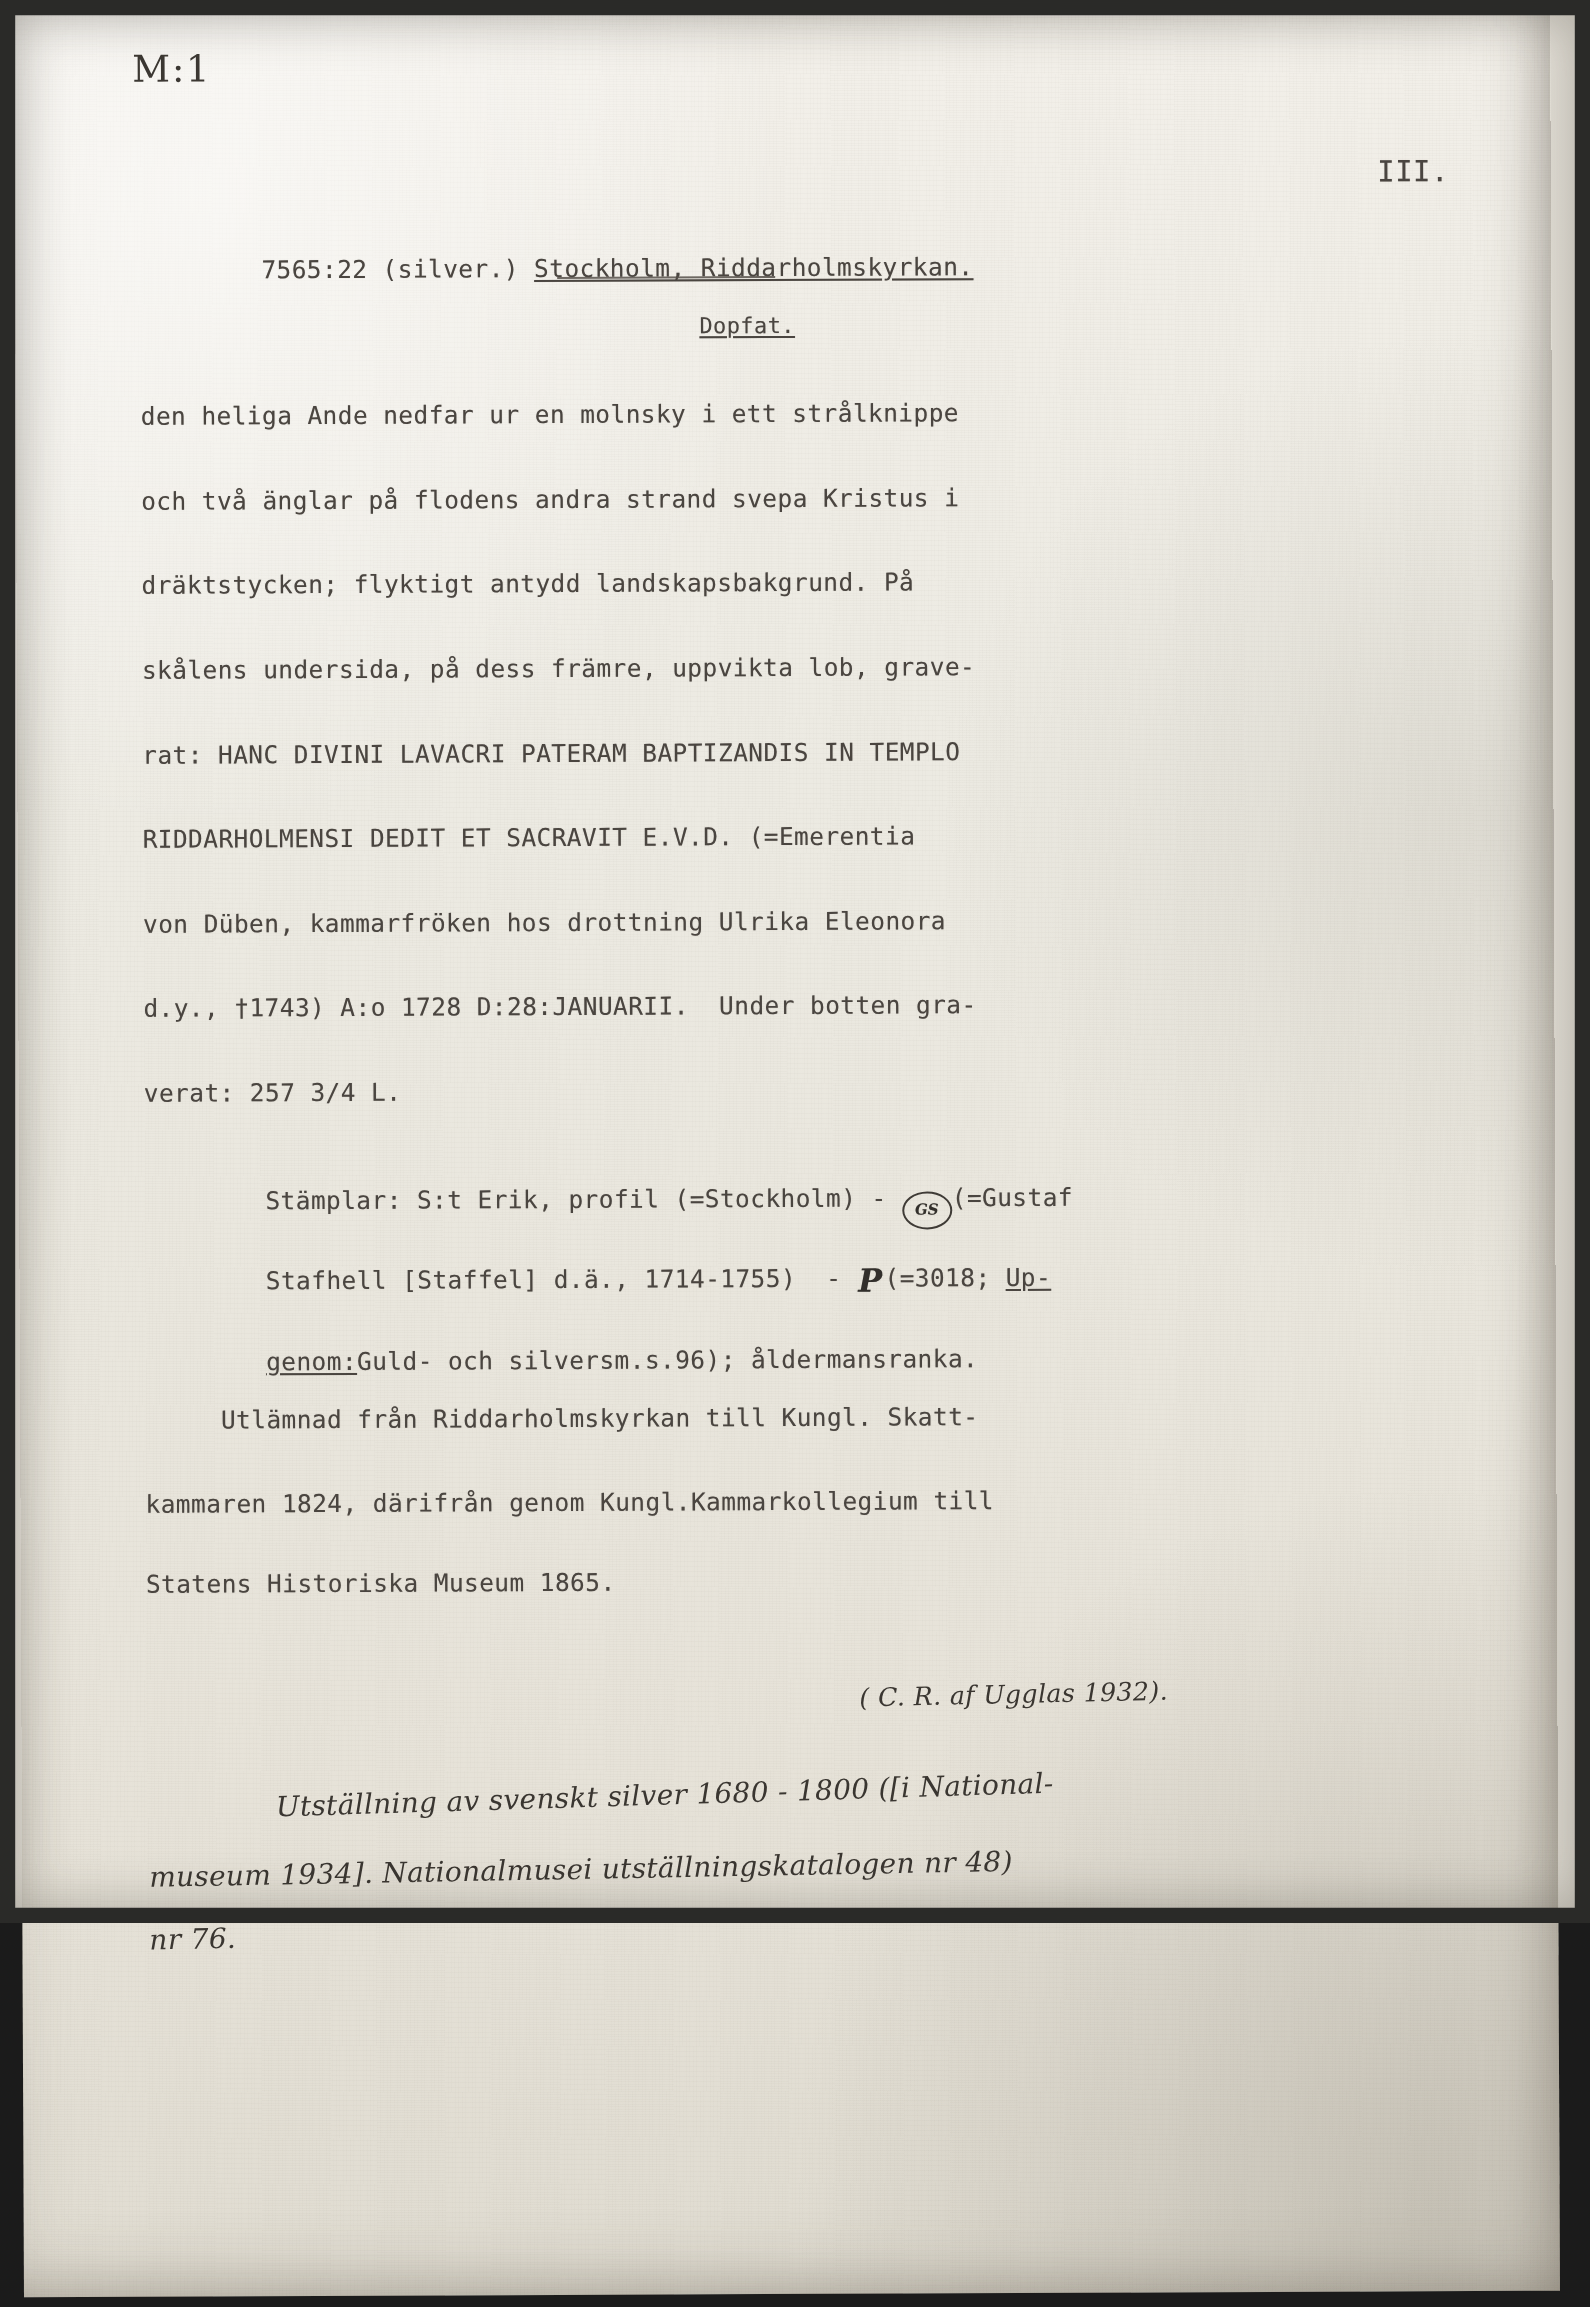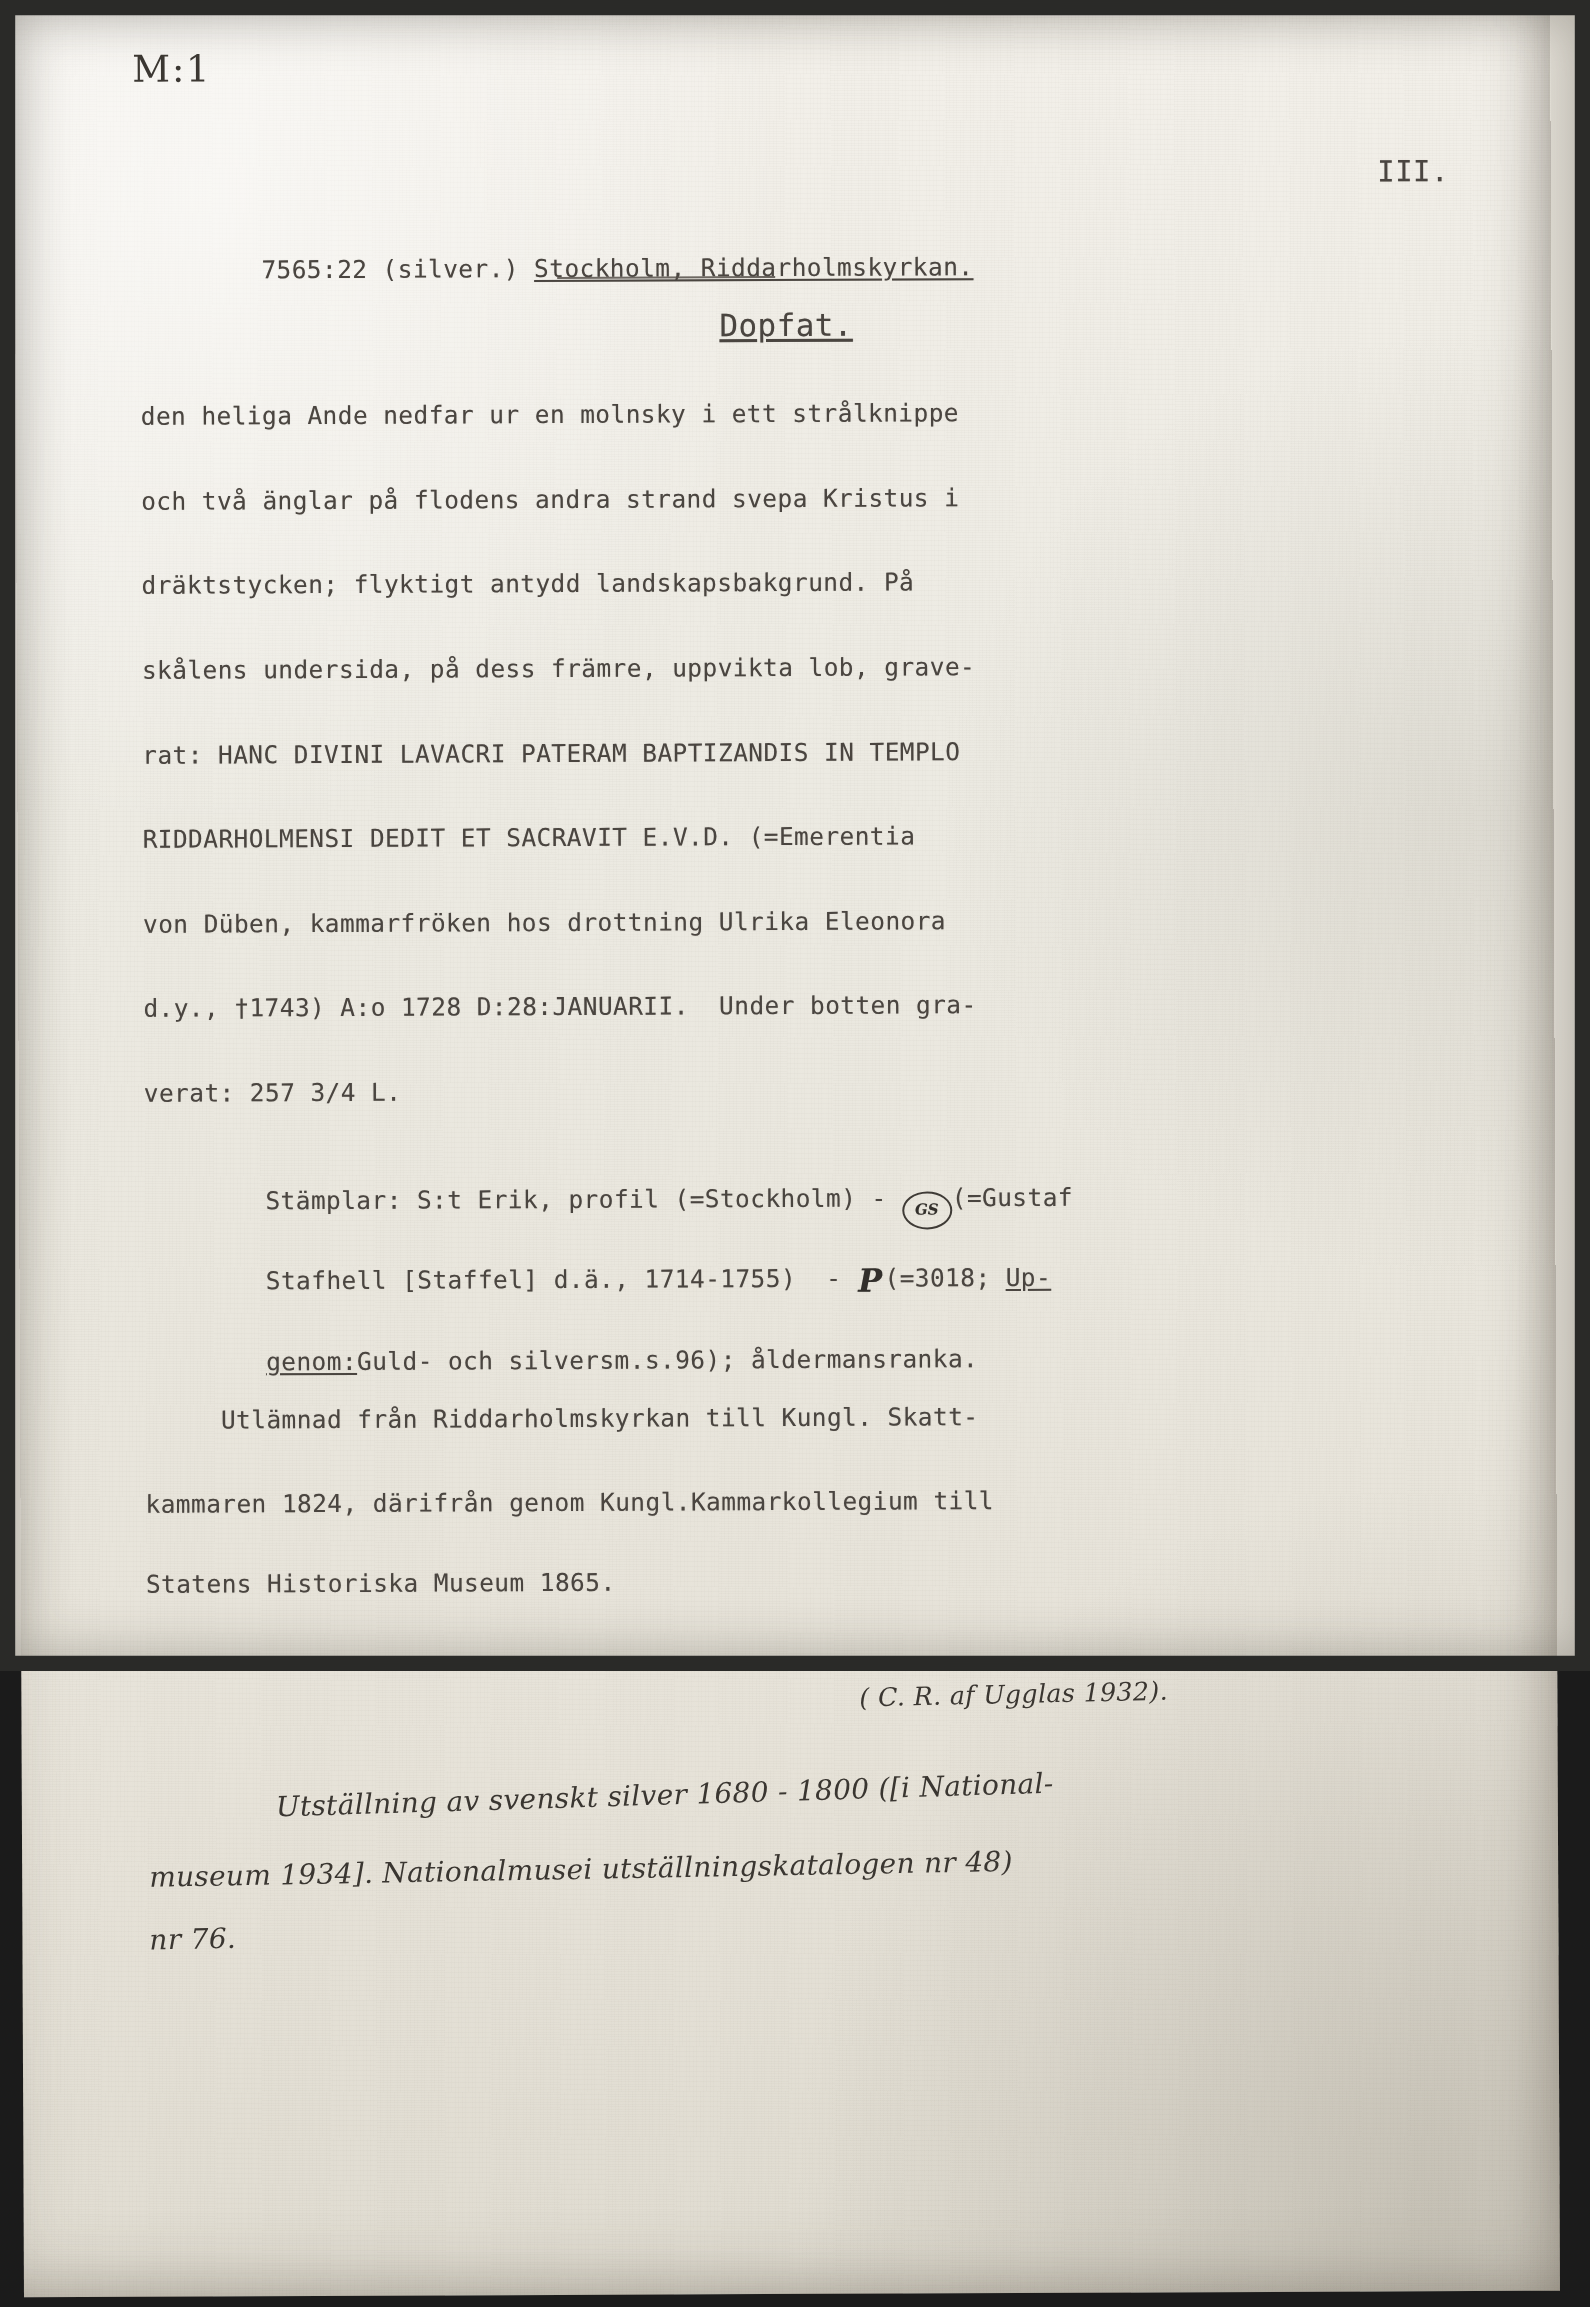--- a/index.html
+++ b/index.html
@@ -11,21 +11,21 @@
     width: 1590px;
     height: 2307px;
     overflow: hidden;
     font-family: "DejaVu Sans Mono", monospace;
   }
 
   
   #page {
     position: relative;
     width: 1590px;
-    height: 1671px;
+    height: 1923px;
     background:
       radial-gradient(ellipse at 30% 20%, #efece6 0%, #e9e5dd 45%, #ddd9d0 100%);
   }
   
   #page::before {
     content: "";
     position: absolute;
     inset: 0;
     box-shadow:
       inset 0 0 0 15.2px #2a2a28,
@@ -175,21 +175,21 @@
       <div class="hand" id="archive-no">M:1</div>
 
       <div class="tw" id="page-number">III.</div>
 
       <div class="tw body-line" style="left:125px; top:218px;">
         <span>7565:22</span><span> </span><span>(silver.)</span><span> </span><span class="u">Stockholm, Riddarholmskyrkan.</span>
       </div>
 
       <div class="dbl-underline" style="left:542px; top:267px; width:218px;"></div>
 
-      <div class="tw body-line u" style="left:704px; top:303px; font-size:31px;">Dopfat.</div>
+      <div class="tw body-line u" style="left:684px; top:303px; font-size:22px;">Dopfat.</div>
 
       <div class="tw body-line" style="left:125px; top:391px;">den heliga Ande nedfar ur en molnsky i ett strålknippe</div>
       <div class="tw body-line" style="left:125px; top:476px;">och två änglar på flodens andra strand svepa Kristus i</div>
       <div class="tw body-line" style="left:125px; top:560px;">dräktstycken; flyktigt antydd landskapsbakgrund. På</div>
       <div class="tw body-line" style="left:125px; top:645px;">skålens undersida, på dess främre, uppvikta lob, grave-</div>
       <div class="tw body-line" style="left:125px; top:730px;">rat: HANC DIVINI LAVACRI PATERAM BAPTIZANDIS IN TEMPLO</div>
       <div class="tw body-line" style="left:125px; top:814px;">RIDDARHOLMENSI DEDIT ET SACRAVIT E.V.D. (=Emerentia</div>
       <div class="tw body-line" style="left:125px; top:899px;">von Düben, kammarfröken hos drottning Ulrika Eleonora</div>
       <div class="tw body-line" style="left:125px; top:983px;">d.y., †1743) A:o 1728 D:28:JANUARII.  Under botten gra-</div>
       <div class="tw body-line" style="left:125px; top:1068px;">verat: 257 3/4 L.</div>

